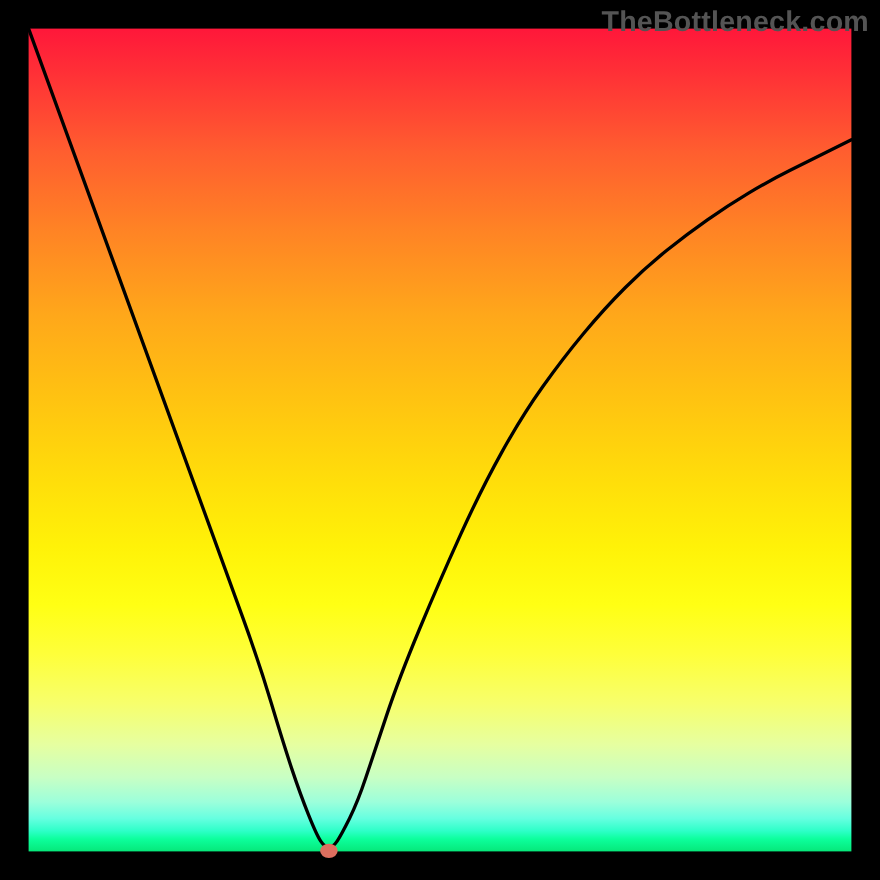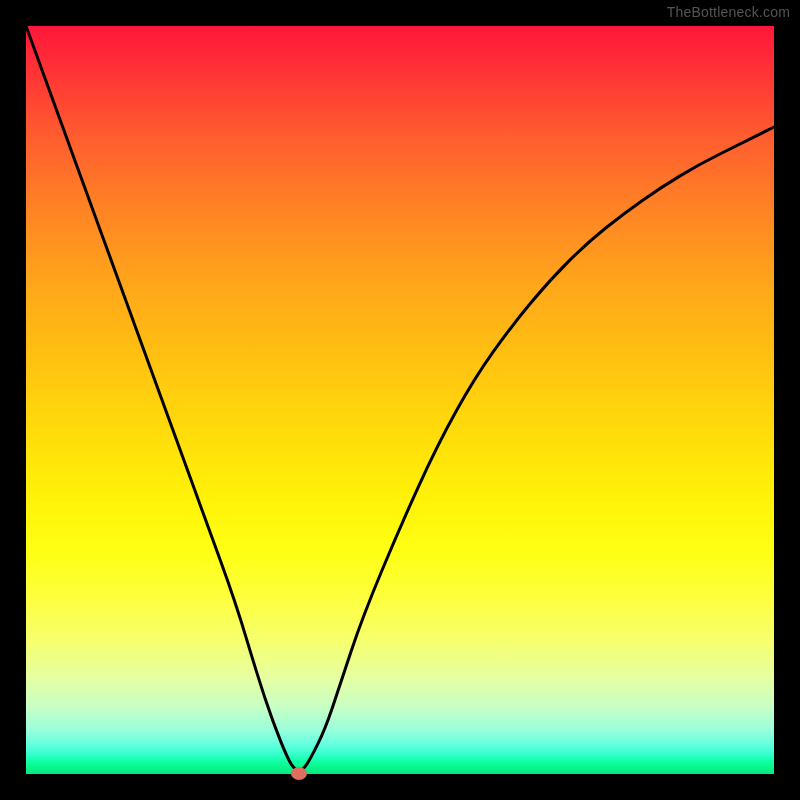--- a/index.html
+++ b/index.html
@@ -36,22 +36,22 @@
       #0cff9c 98.5%,
       #06e87a 100%
     );
   }
   .watermark {
     position: absolute;
     top: 4px;
     right: 10px;
     color: #545454;
     font-family: Arial, Helvetica, sans-serif;
-    font-size: 14px;
-    font-weight: 400;
+    font-size: 26px;
+    font-weight: 700;
     letter-spacing: 0.2px;
     z-index: 10;
   }
   svg.curve {
     position: absolute;
     left: 0;
     top: 0;
     width: 748px;
     height: 748px;
     overflow: visible;

